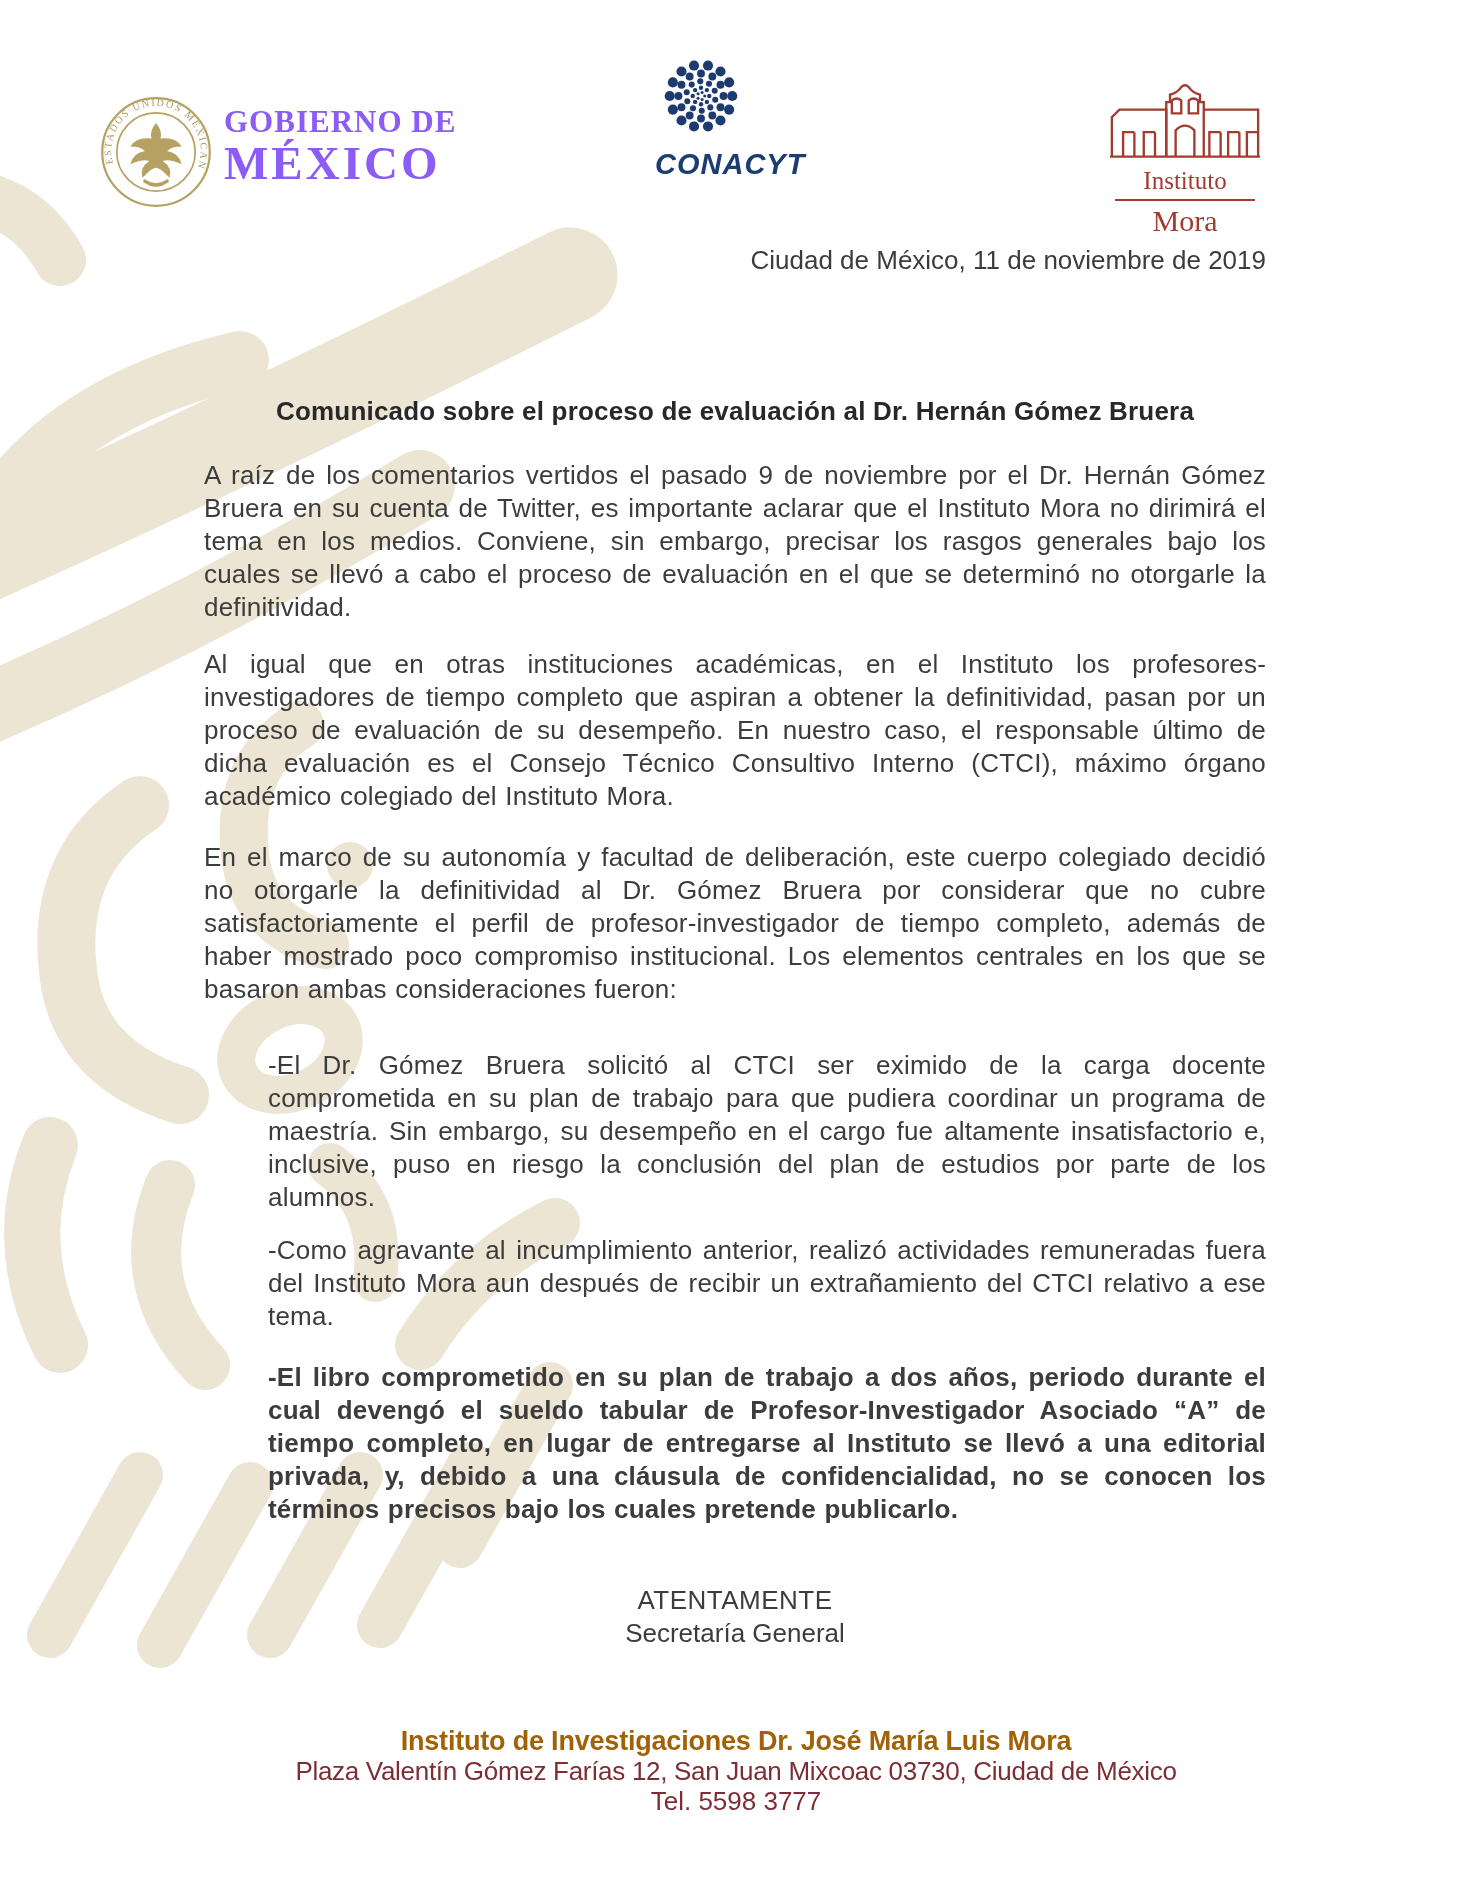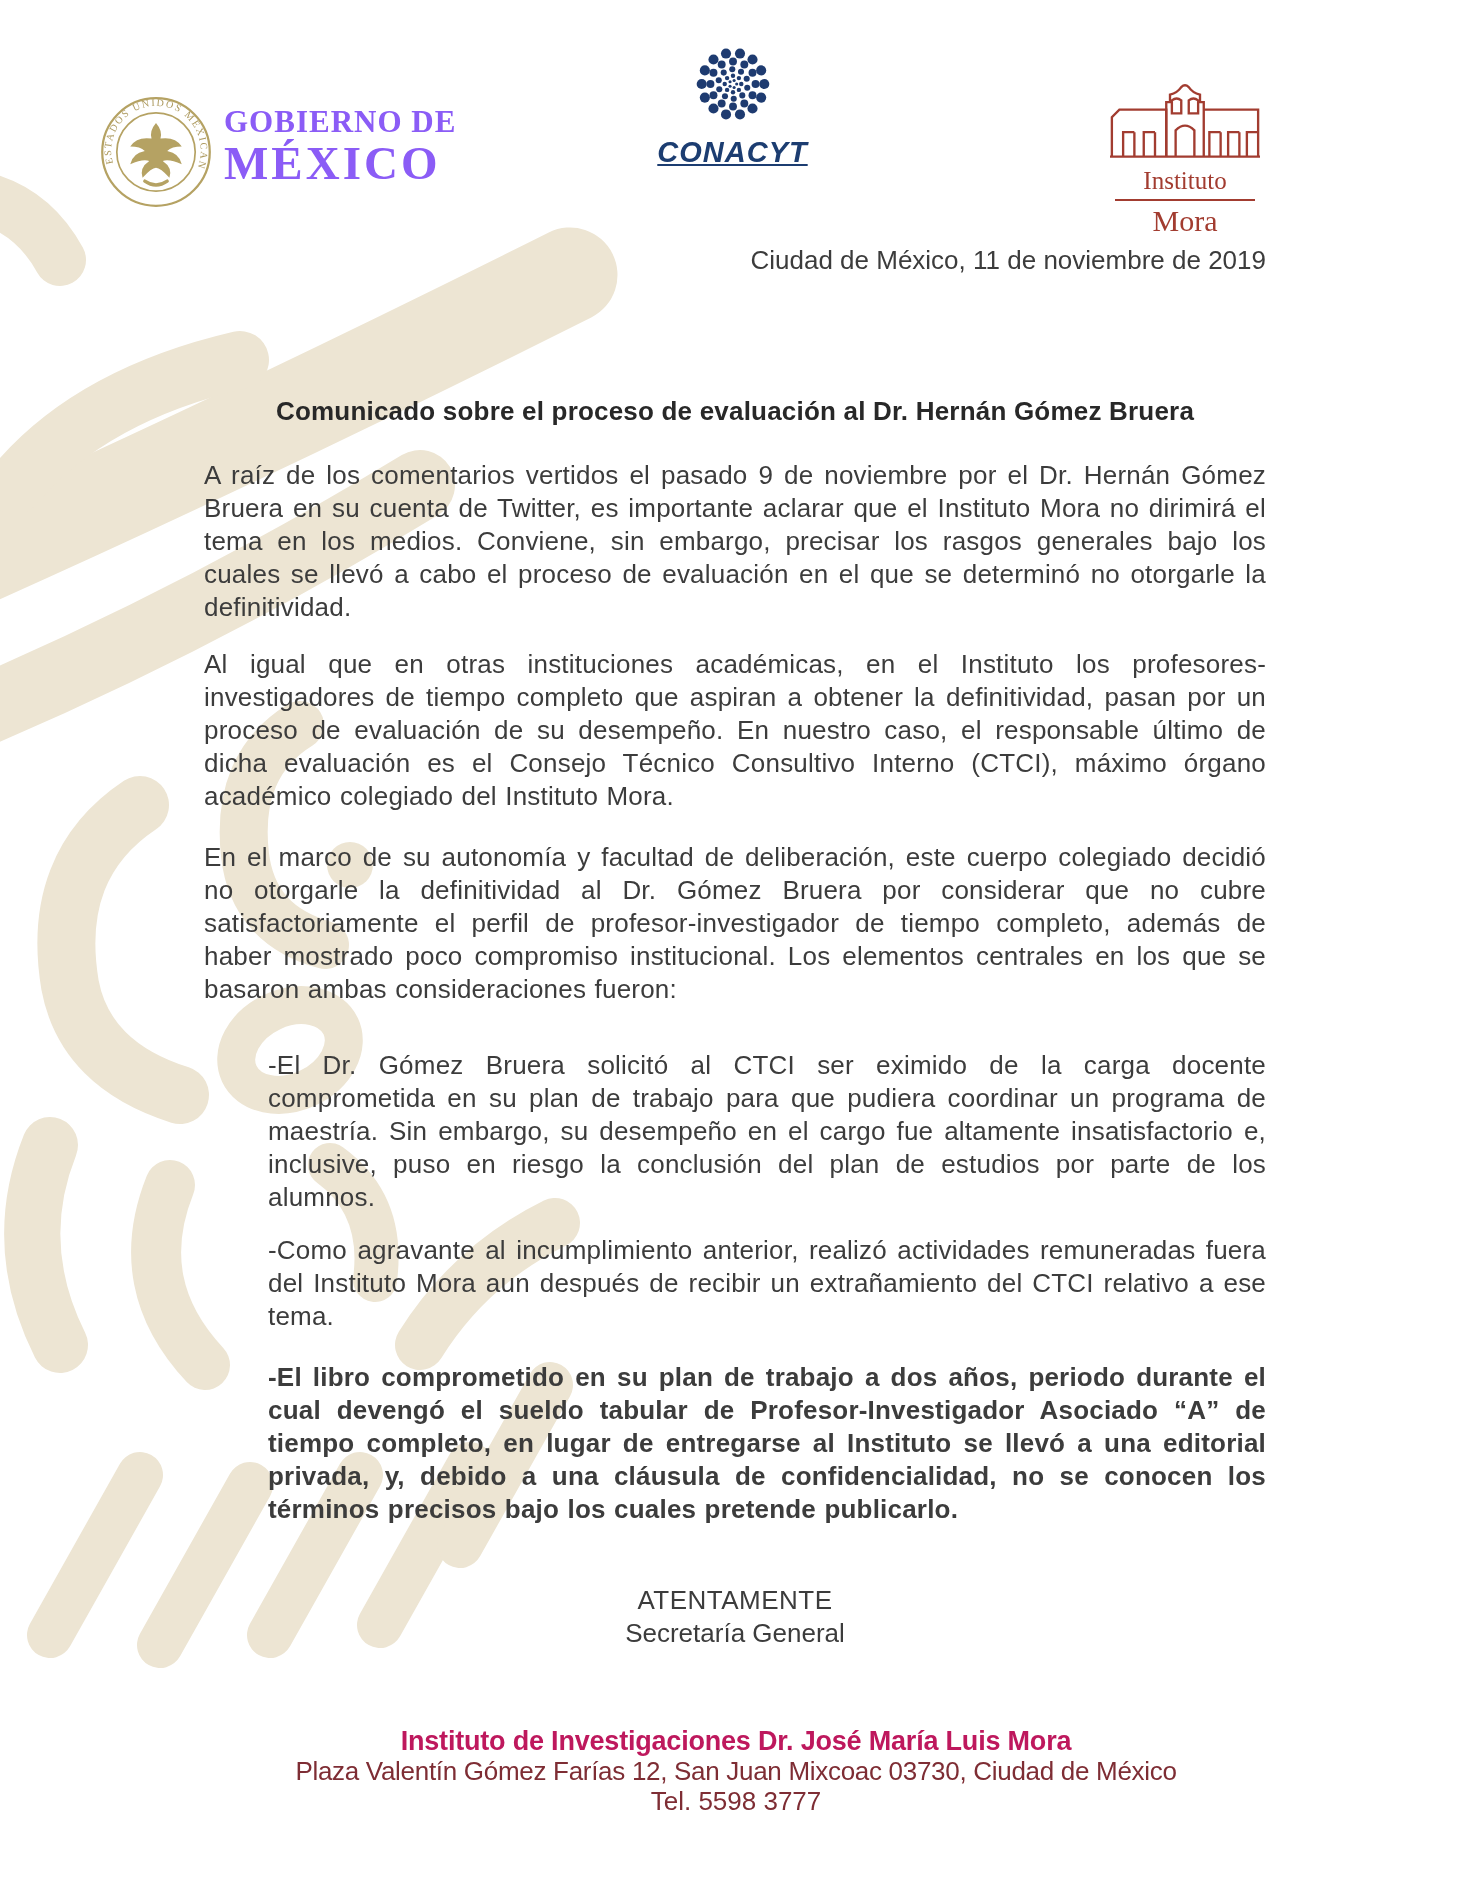--- a/index.html
+++ b/index.html
@@ -12,21 +12,21 @@
     color:#3c3c3c;
   }
   
   #watermark{position:absolute;left:-10px;top:165px;z-index:0;pointer-events:none;}
   
   .hdr{position:absolute;z-index:2;}
   #seal{left:100px;top:96px;}
   #gob-wordmark{left:224px;top:106px;color:#8b5cf6;font-family:"Liberation Serif","DejaVu Serif",serif;font-weight:bold;line-height:1;}
   #gob-wordmark .l1{font-size:31px;letter-spacing:1px;}
   #gob-wordmark .l2{font-size:47px;letter-spacing:3px;margin-top:3px;}
-  #conacyt{left:655px;top:38px;width:155px;text-align:center;color:#1C3D71;text-decoration:underline;}
+  #conacyt{left:655px;top:50px;width:155px;text-align:left;color:#1C3D71;}
   #conacyt .label{font-size:29px;font-weight:bold;font-style:italic;letter-spacing:1px;margin-top:2px;}
   #mora{left:1105px;top:80px;width:160px;text-align:center;color:#A23C30;font-family:"Liberation Serif","DejaVu Serif",serif;}
   #mora .l1{font-size:25px;margin-top:3px;}
   #mora .rule{border-top:2px solid #A23C30;margin:4px 10px 3px 10px;}
   #mora .l2{font-size:30px;}
   
   #column{position:absolute;left:204px;top:0;width:1062px;z-index:1;}
   #column .line{line-height:33px;font-size:26px;}
   .date{margin-top:244px;text-align:right;white-space:nowrap;}
   .doc-title{margin-top:118px;text-align:center;font-weight:bold;font-size:27px;color:#282828;white-space:nowrap;letter-spacing:0.2px;}
@@ -38,21 +38,21 @@
   .p2{margin-top:24px!important;}
   .p3{margin-top:28px!important;}
   .b1{margin-top:43px!important;margin-left:64px!important;}
   .b2{margin-top:20px!important;margin-left:64px!important;}
   .b3{margin-top:28px!important;margin-left:64px!important;font-weight:bold;}
   .closing1{margin-top:58px;text-align:center;font-size:26px;letter-spacing:0.5px;}
   .closing2{text-align:center;font-size:26px;}
   
   #footer{position:absolute;left:0;right:0;top:1726px;text-align:center;z-index:1;line-height:30px;}
   #footer .motto{color:#9b9b9b;font-style:italic;font-size:23px;}
-  #footer .institute{color:#be185d;font-weight:bold;font-size:27px;letter-spacing:-0.2px;}
+  #footer .institute{color:#a16207;font-weight:bold;font-size:27px;letter-spacing:-0.2px;}
   #footer .address{color:#7E2D34;font-size:26px;letter-spacing:-0.3px;}
   #footer .phone{color:#7E2D34;font-size:26px;}
 </style>
 </head>
 <body>
 
 <div id="page">
 
   <svg id="watermark" width="660" height="1520" viewBox="0 0 660 1520" aria-hidden="true">
     <g fill="none" stroke="#EDE5D3" stroke-linecap="round">

